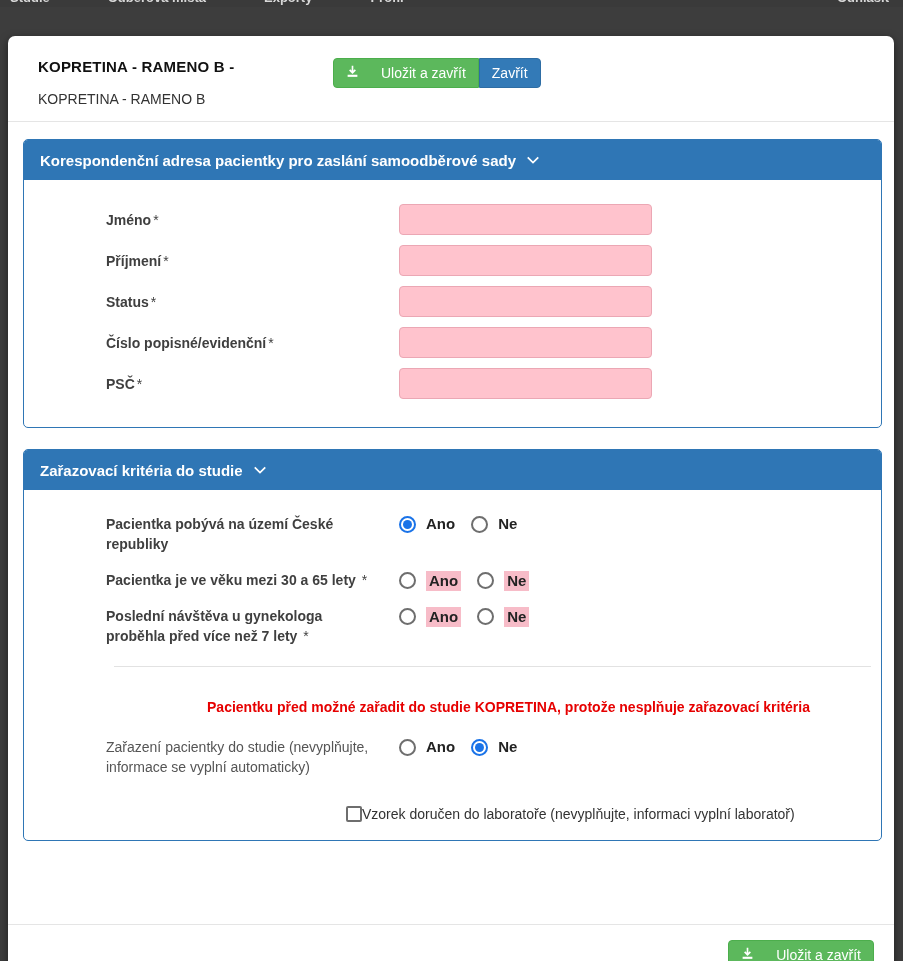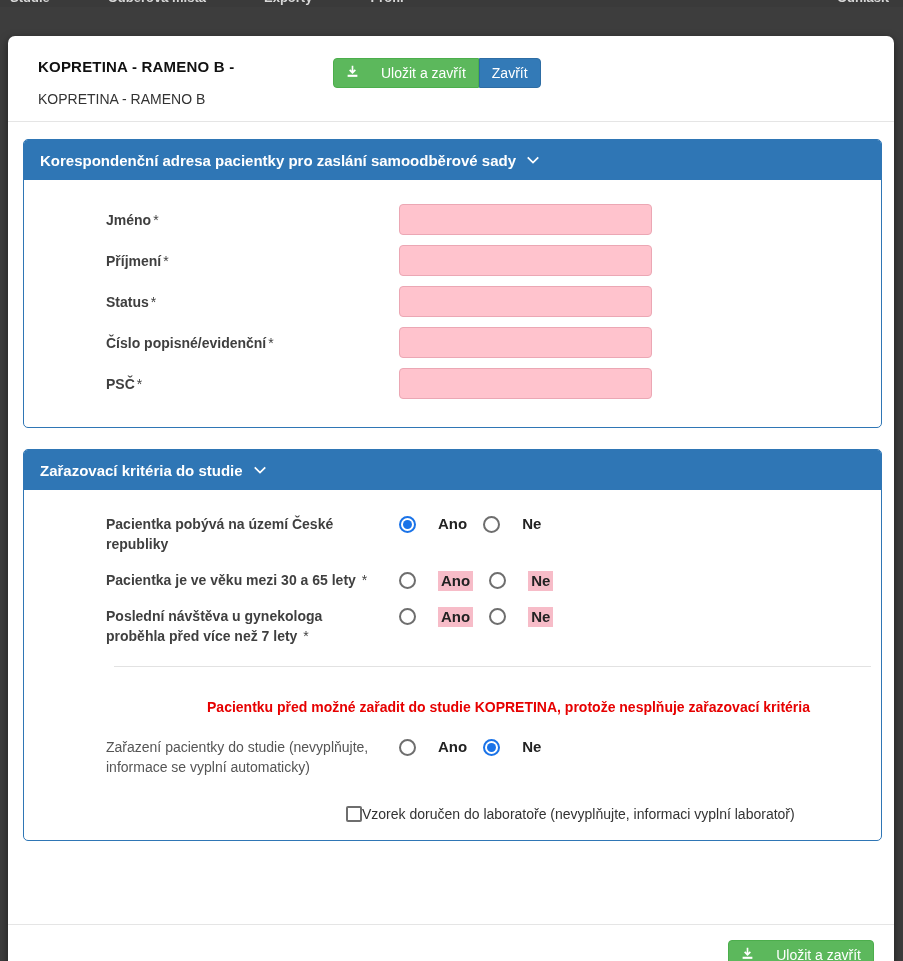--- a/index.html
+++ b/index.html
@@ -81,21 +81,21 @@
     width: 253px; height: 31px; border: 1px solid #eba7b4; border-radius: 4px;
     background: #ffc3cd; font-size: 14px; padding: 4px 8px; font-family: inherit;
     outline: none;
   }
 
   
   .q-row { display: flex; align-items: flex-start; margin-bottom: 15px; }
   .q-label { width: 293px; font-size: 14px; font-weight: bold; color: #3f3f3f; padding-right: 24px; line-height: 1.45; }
   .q-label.muted { font-weight: normal; color: #555; }
   .radio-group { display: flex; align-items: center; gap: 16px; padding-top: 1px; }
-  .radio-option { display: flex; align-items: center; gap: 22px; cursor: pointer; }
+  .radio-option { display: flex; align-items: center; gap: 10px; cursor: pointer; }
   .radio {
     width: 17px; height: 17px; border-radius: 50%; border: 2px solid #6e6e6e;
     background: #fff; position: relative; flex: 0 0 auto;
   }
   .radio.checked { border-color: #1a73e8; }
   .radio.checked::after {
     content: ""; position: absolute; left: 2px; top: 2px; right: 2px; bottom: 2px;
     border-radius: 50%; background: #1a73e8;
   }
   .opt-label { font-size: 15px; font-weight: bold; color: #222; line-height: 1.2; }

